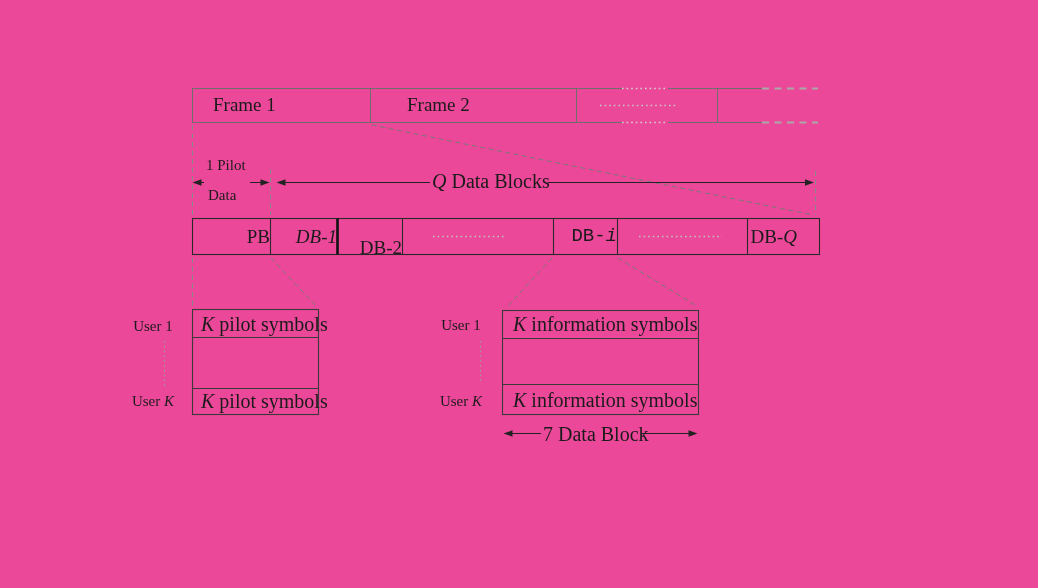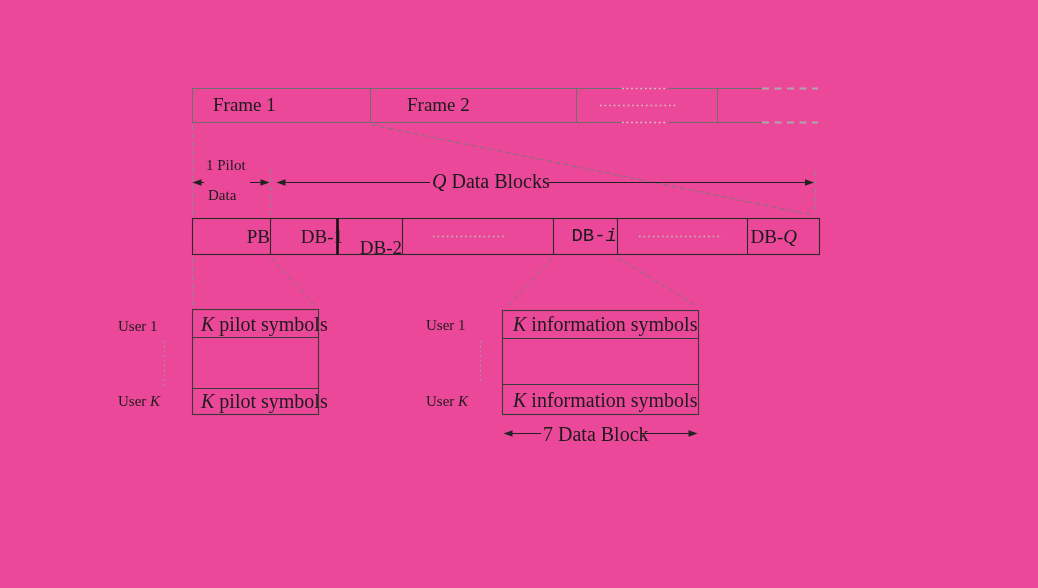--- a/index.html
+++ b/index.html
@@ -8,21 +8,21 @@
     font-family:"Liberation Serif","DejaVu Serif",serif;color:#1b1b1b;
     overflow:hidden;
   }
   .stage svg{position:absolute;left:0;top:0;}
   .lbl{position:absolute;white-space:nowrap;color:#1b1b1b;}
   .f20{font-size:20px;line-height:24px;}
   .f19{font-size:19px;line-height:23px;}
   .f18{font-size:20px;line-height:22px;}
   .f15{font-size:15px;line-height:18px;}
   .ctr{text-align:right;}
-  .rgt{text-align:left;}
+  .rgt{text-align:center;}
   .it{font-style:italic;}
 </style>
 </head>
 <body>
 
 <div class="stage">
 
   <svg width="1038" height="588" viewBox="0 0 1038 588">
 
     <g stroke="#6e6e6e" stroke-width="1" fill="none">
@@ -111,21 +111,21 @@
 
   <div class="lbl f19" style="left:213px;top:93px;">Frame 1</div>
   <div class="lbl f19" style="left:407px;top:93px;text-align:center;">Frame 2</div>
 
   <div class="lbl f15" style="left:206px;top:156px;">1 Pilot</div>
   <div class="lbl f15" style="left:208px;top:186px;">Data</div>
 
   <div class="lbl f20" style="left:432px;top:169px;"><span class="it">Q</span><span> Data Blocks</span></div>
 
   <div class="lbl f19 ctr" style="left:192px;top:225px;width:78px;">PB</div>
-  <div class="lbl f19 ctr" style="left:276px;top:225px;width:67px;">DB-1</div>
+  <div class="lbl f19 ctr" style="left:270px;top:225px;width:67px;font-style:italic;">DB-1</div>
   <div class="lbl f19 ctr" style="left:338px;top:225px;width:64px;margin-top:11px;">DB-2</div>
   <div class="lbl f19 ctr" style="left:553px;top:225px;width:64px;font-family:Liberation Mono, monospace;"><span>DB-</span><span class="it">i</span></div>
   <div class="lbl f19 ctr" style="left:747px;top:225px;width:50px;"><span>DB-</span><span class="it">Q</span></div>
 
   <div class="lbl f15 rgt" style="left:118px;top:317px;width:70px;">User 1</div>
   <div class="lbl f15 rgt" style="left:118px;top:392px;width:70px;"><span>User </span><span class="it">K</span></div>
   <div class="lbl f18" style="left:201px;top:313px;"><span class="it">K</span><span> pilot symbols</span></div>
   <div class="lbl f18" style="left:201px;top:390px;"><span class="it">K</span><span> pilot symbols</span></div>
 
   <div class="lbl f15 rgt" style="left:426px;top:316px;width:70px;">User 1</div>

